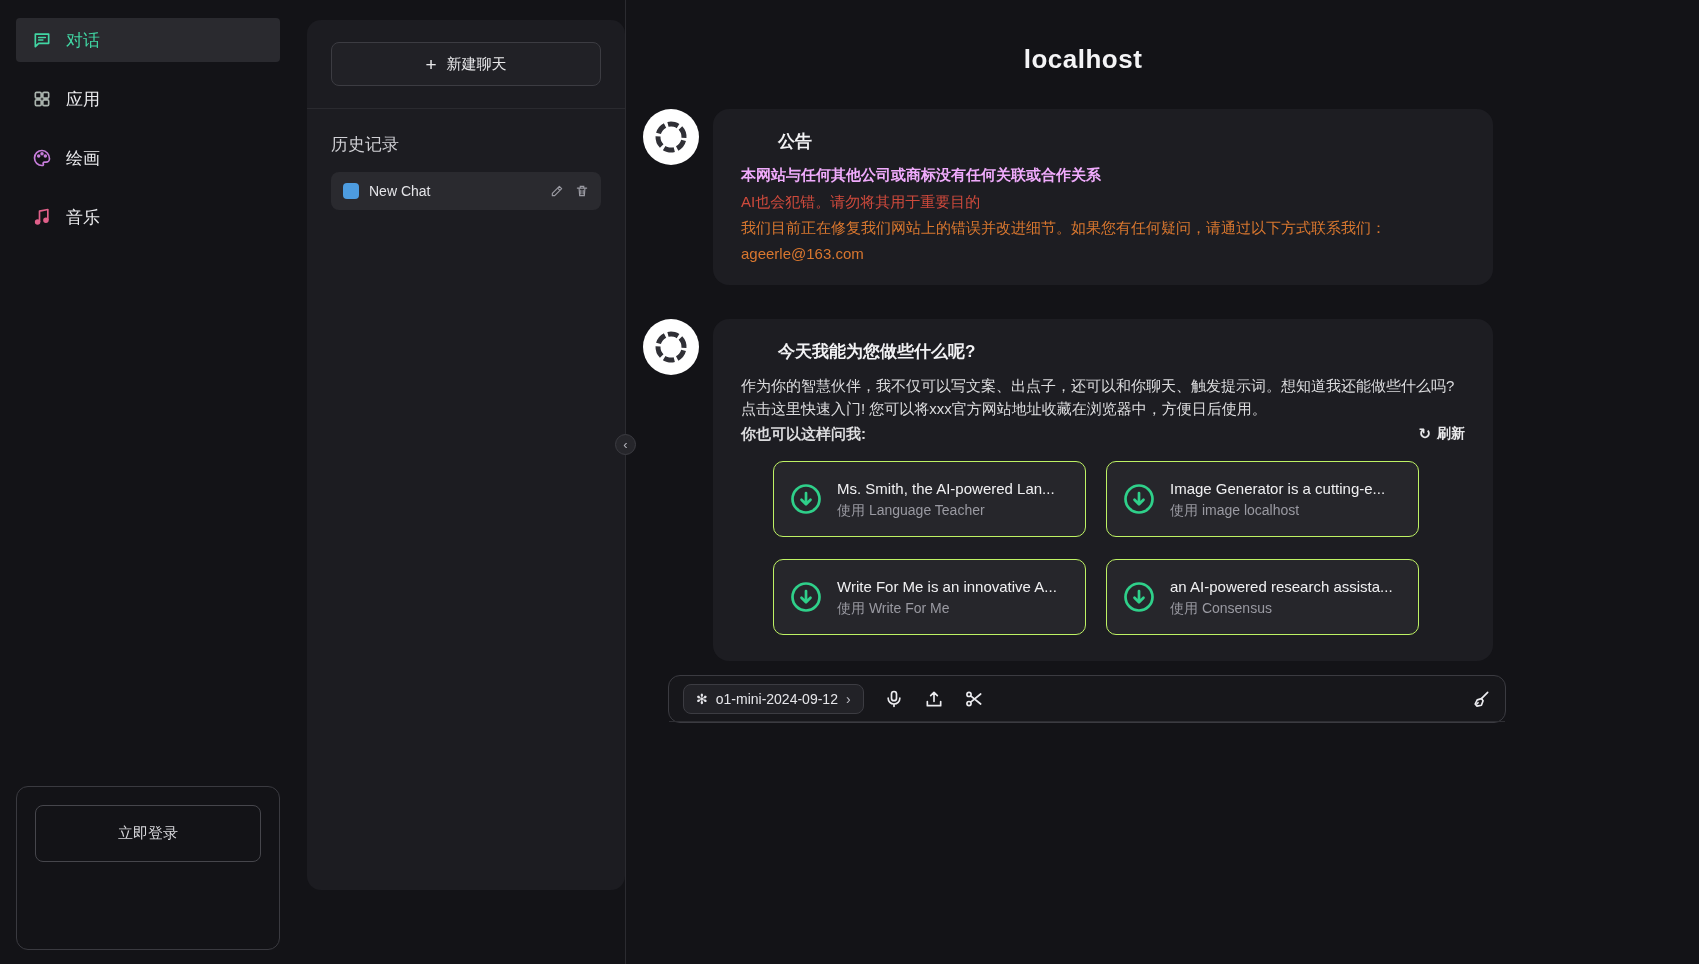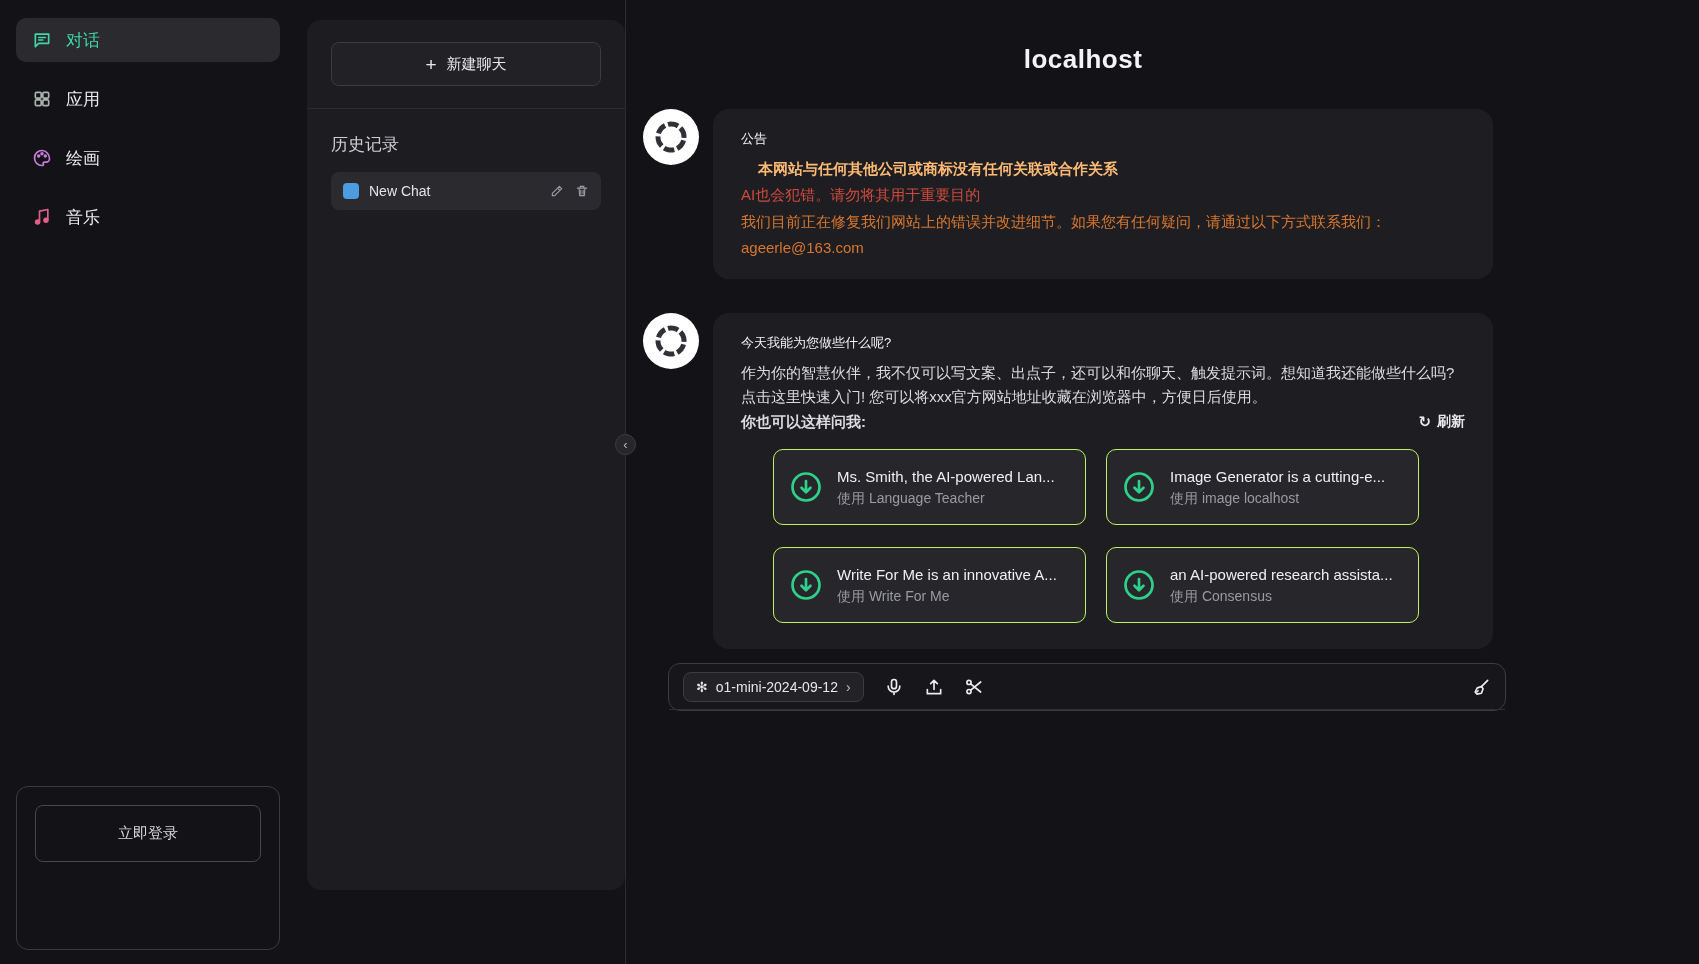--- a/index.html
+++ b/index.html
@@ -10,21 +10,21 @@
     font-family:"Liberation Sans","DejaVu Sans",sans-serif;
     display:flex;
     overflow:hidden;
   }
   svg { display:block; }
 
   
   .nav { width:307px; padding:18px 27px 16px 16px; position:relative; flex-shrink:0; }
   .nav-item {
     display:flex; align-items:center; gap:13px;
-    height:44px; padding:0 15px; border-radius:10px;
+    height:44px; padding:0 15px; border-radius:4px;
     font-size:17px; color:#ebebee; cursor:pointer; margin-bottom:15px;
   }
   .nav-item.active { background:#2a2a2f; color:#41d7a4; }
   .ni { width:22px; height:22px; display:flex; align-items:center; justify-content:center; }
   .ic-chat   { color:#41d7a4; }
   .ic-apps   { color:#aab4ae; }
   .ic-palette{ color:#c77ddb; }
   .ic-music  { color:#e0608a; }
 
   .login-box {
@@ -79,23 +79,23 @@
   }
   .msg { display:flex; gap:14px; margin-top:34px; align-items:flex-start; }
   .avatar {
     width:56px; height:56px; border-radius:50%; background:#ffffff;
     flex-shrink:0; display:flex; align-items:center; justify-content:center;
   }
   .bubble {
     background:#1d1d22; border-radius:16px; padding:20px 28px;
     width:780px; font-size:15px; line-height:1.55; color:#dcdcde;
   }
-  .b-title { font-weight:normal; font-size:13px; color:#f2f2f4; margin-bottom:8px; }
+  .b-title { font-weight:bold; font-size:17px; color:#f2f2f4; margin-bottom:8px;margin-left:37px; }
   .ann-line { margin-top:3px; }
-  .ann-red1 { color:#fdba74; font-weight:bold;margin-left:17px; }
+  .ann-red1 { color:#f0abfc; font-weight:bold; }
   .ann-red2 { color:#cf4a3c; }
   .ann-orange { color:#d9772f; }
   .ann-email { color:#d9772f; cursor:pointer; }
 
   .hint-row { display:flex; justify-content:space-between; align-items:center; margin-top:2px;font-weight:bold; }
   .refresh { display:flex; align-items:center; gap:6px; font-size:14px; color:#e8e8ea; cursor:pointer; }
   .refresh .rg { font-size:15px; }
 
   .sugg-grid {
     display:grid; grid-template-columns:313px 313px; gap:22px 20px;

